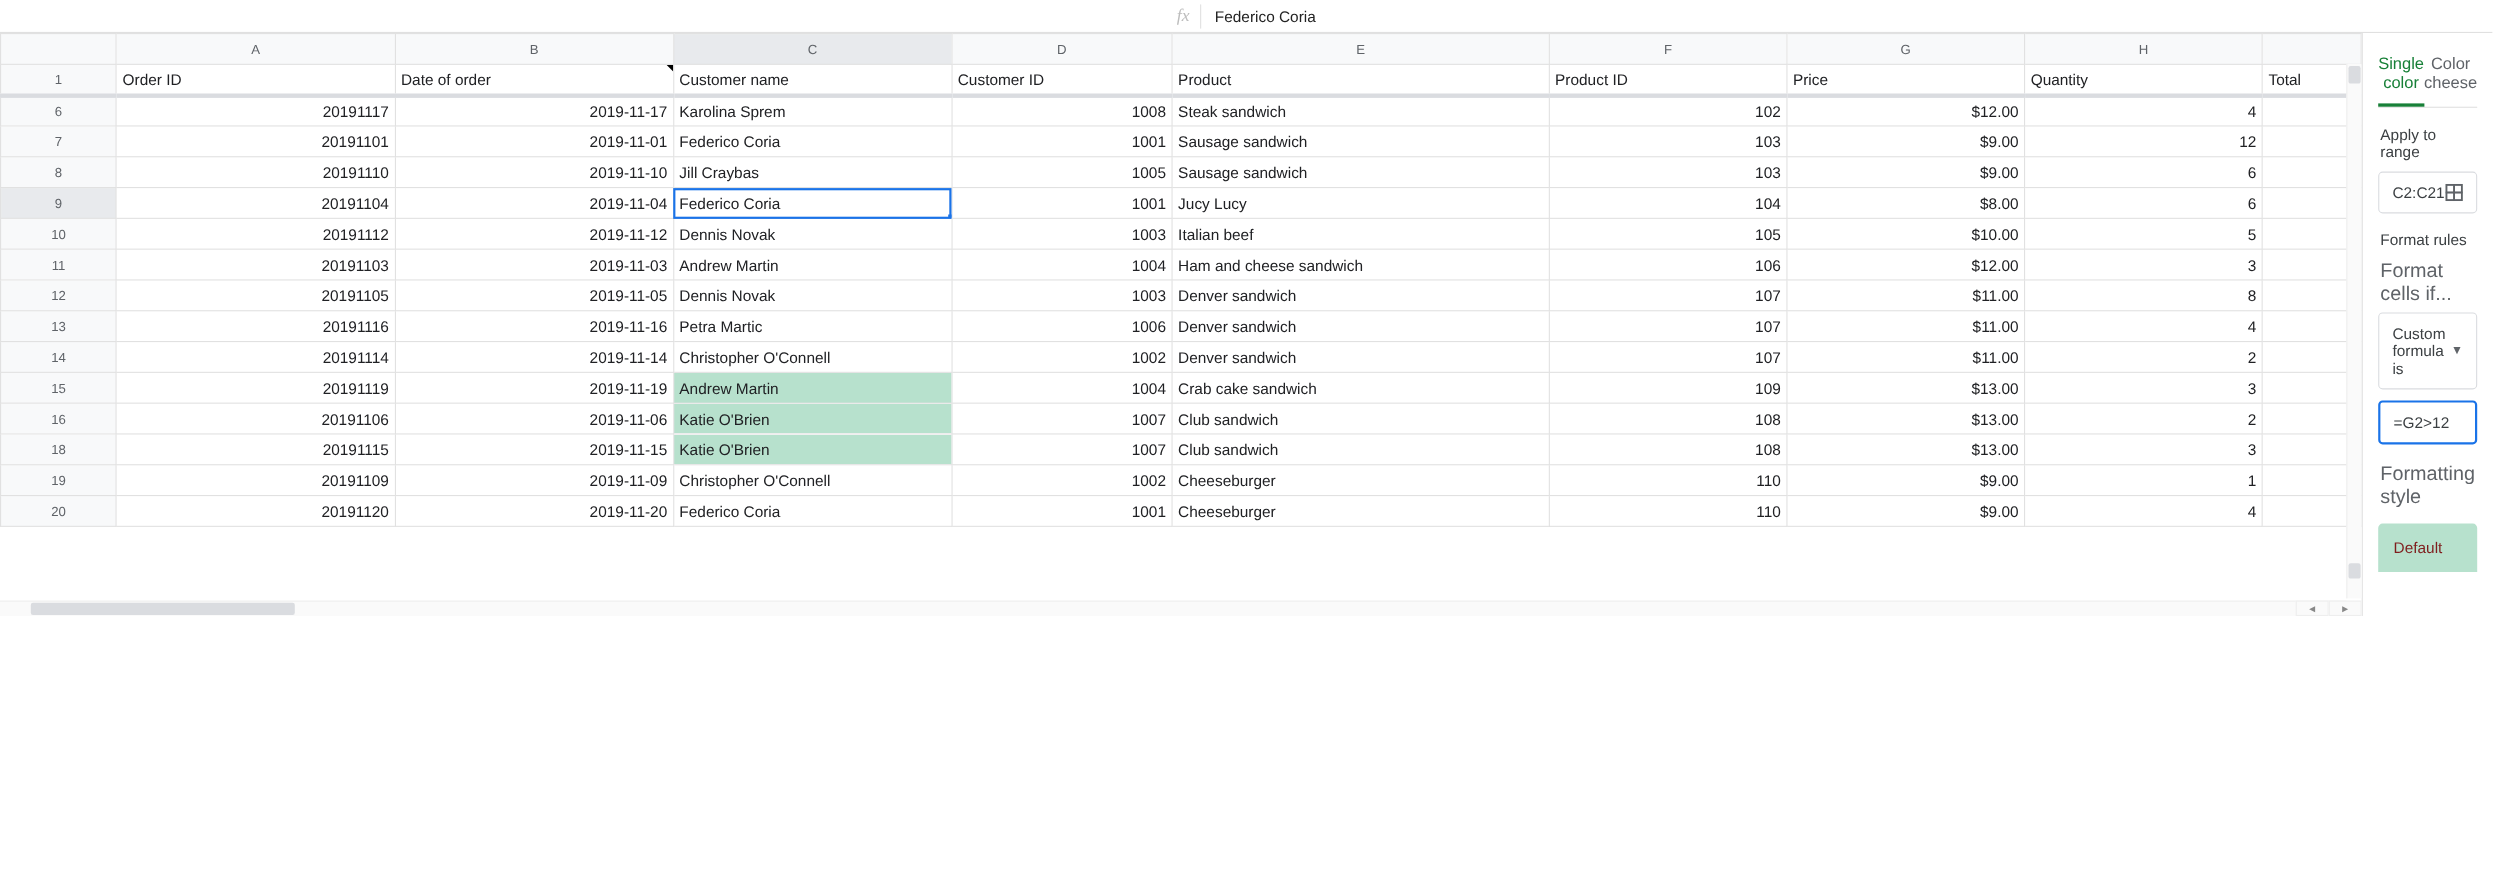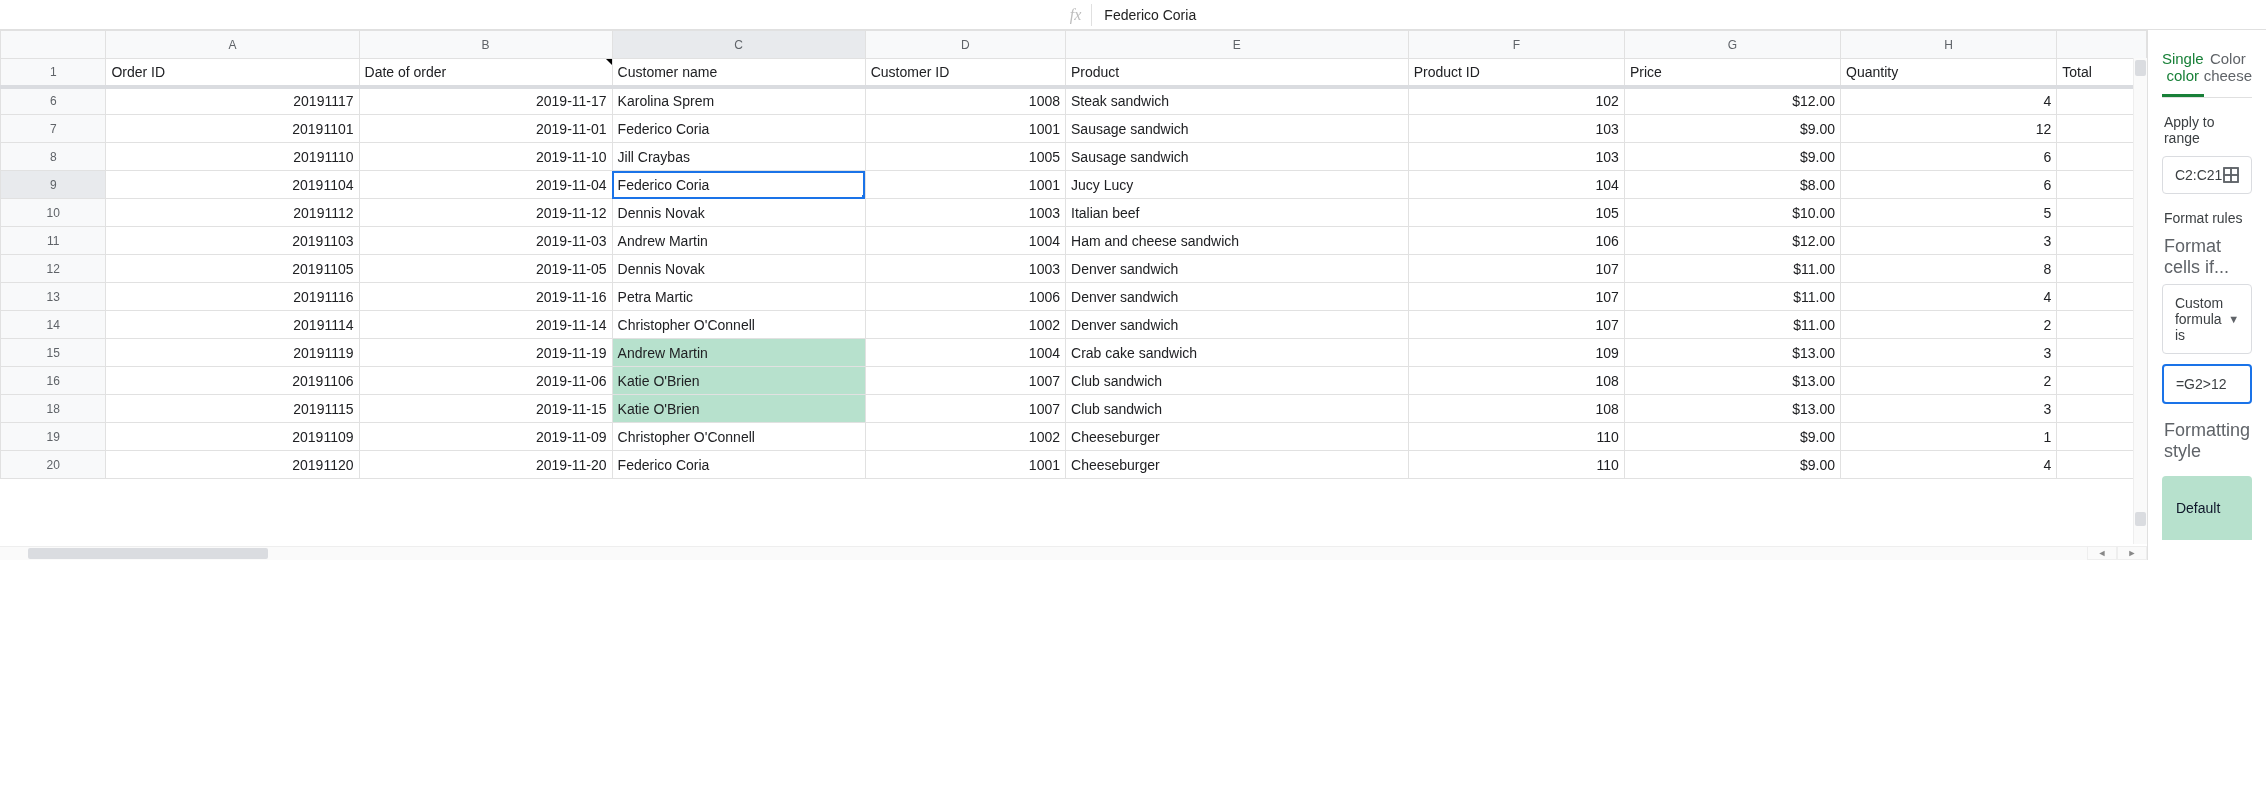--- a/index.html
+++ b/index.html
@@ -60,22 +60,22 @@
     border:1px solid #dadce0; border-radius:4px; padding:10px 12px; font-size:14px;
     display:flex; align-items:center; justify-content:space-between; color:#3c4043;
     background:#fff;
   }
   .formula-box { border:2px solid #1a73e8; margin-top:10px; }
   .select-box { margin-top:4px; }
   .grid-icon { width:16px; height:16px; }
   .grid-icon rect { fill:none; stroke:#5f6368; stroke-width:1.5; }
   .dd-arrow { font-size:11px; color:#5f6368; }
   .default-chip {
-    margin-top:14px; background:#b7e1cd; border-radius:4px 4px 0 0; padding:24px 14px;
-    color:#0f172a; font-size:14px;
+    margin-top:14px; background:#b7e1cd; border-radius:4px 4px 0 0; padding:14px 14px;
+    color:#7f1d1d; font-size:14px;
   }
 
   .vscroll { position:absolute; right:0; top:28px; bottom:16px; width:14px; background:#fafafa; border-left:1px solid #eee; }
   .vscroll .thumb { position:absolute; left:1px; right:1px; top:2px; height:16px; background:#dadce0; border-radius:2px; }
   .vscroll .thumb2 { position:absolute; left:1px; right:1px; bottom:18px; height:14px; background:#dadce0; border-radius:2px; }
   .hscroll { position:absolute; left:0; right:14px; bottom:0; height:14px; background:#fafafa; border-top:1px solid #eee; }
   .hscroll .thumb { position:absolute; top:1px; bottom:1px; left:28px; width:240px; background:#dadce0; border-radius:2px; }
   .nav-btns { position:absolute; right:0; bottom:0; width:60px; height:14px; display:flex; }
   .nav-btns div { flex:1; border:1px solid #eee; font-size:9px; color:#888; display:flex; align-items:center; justify-content:center; background:#fafafa; }
 

